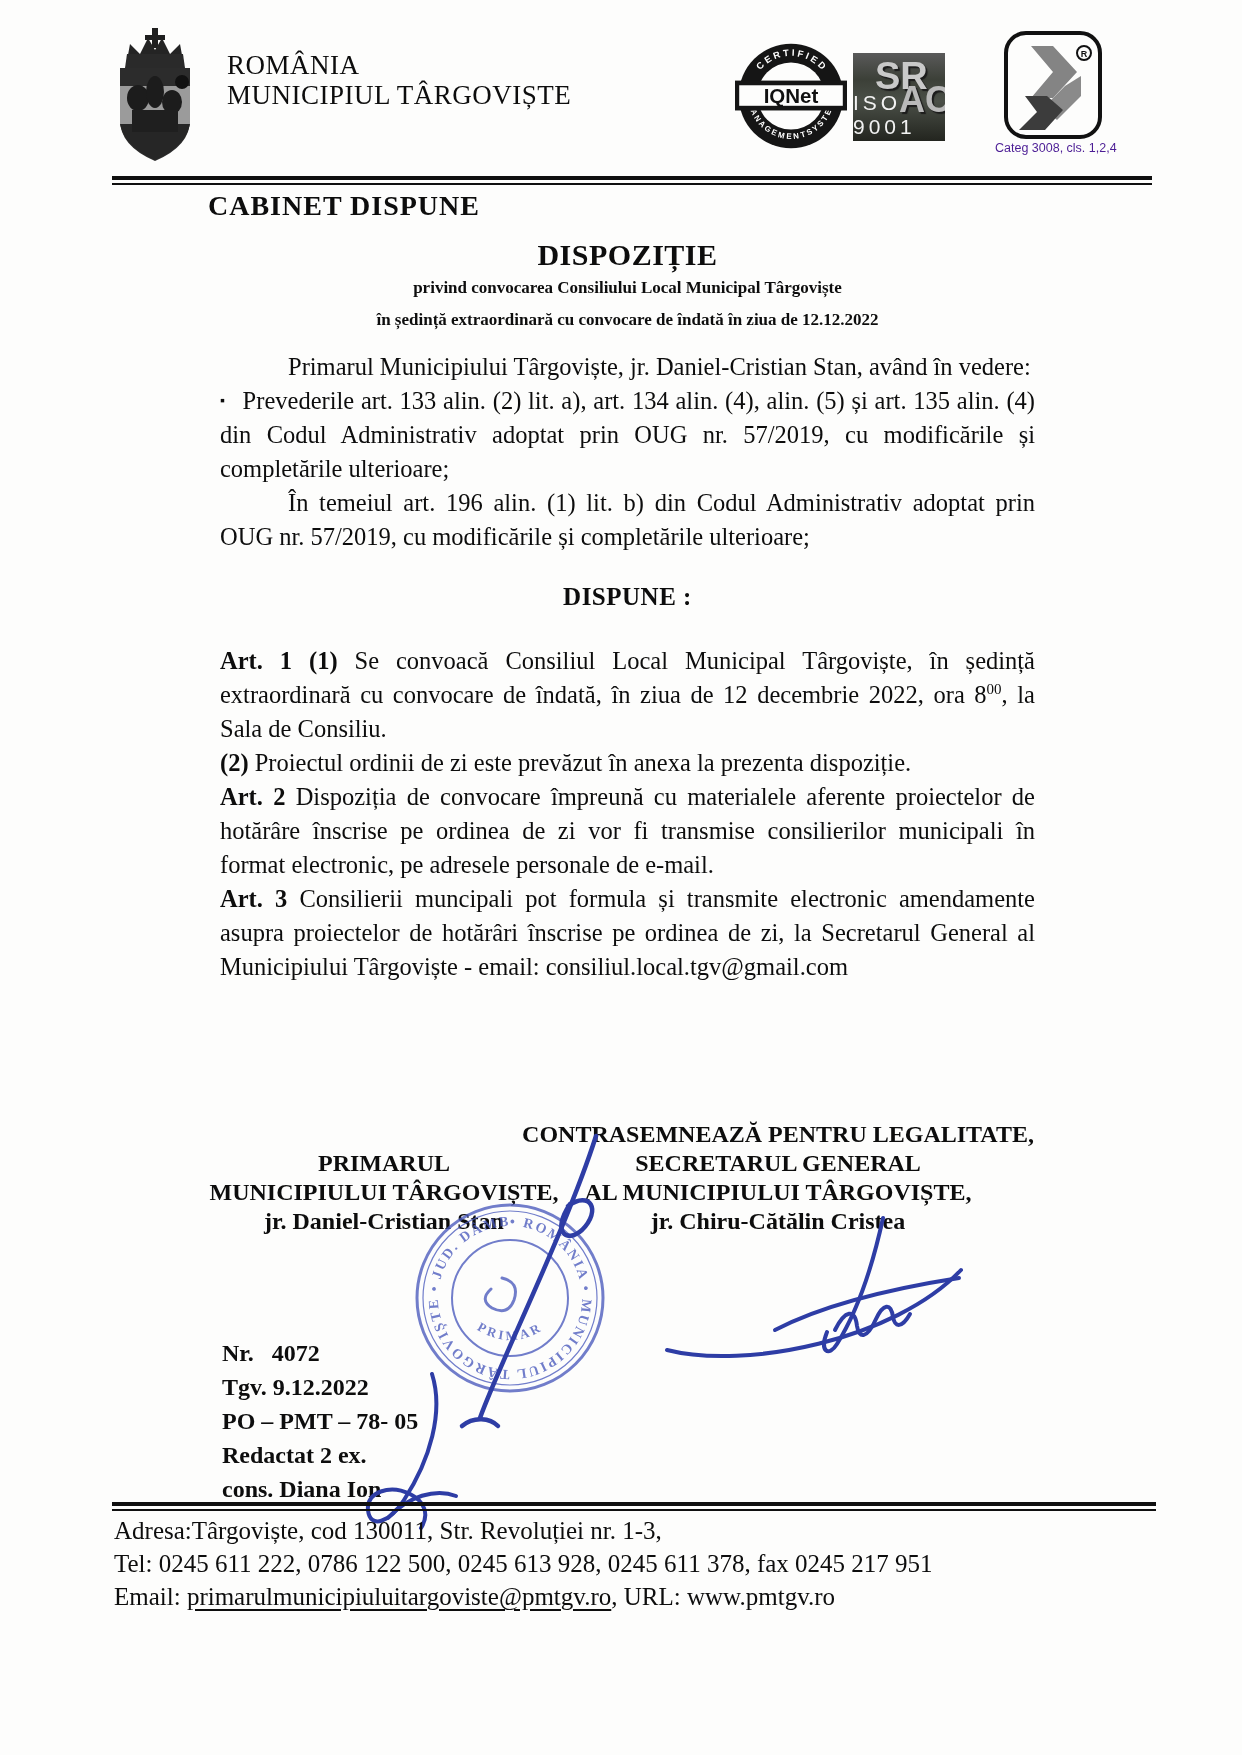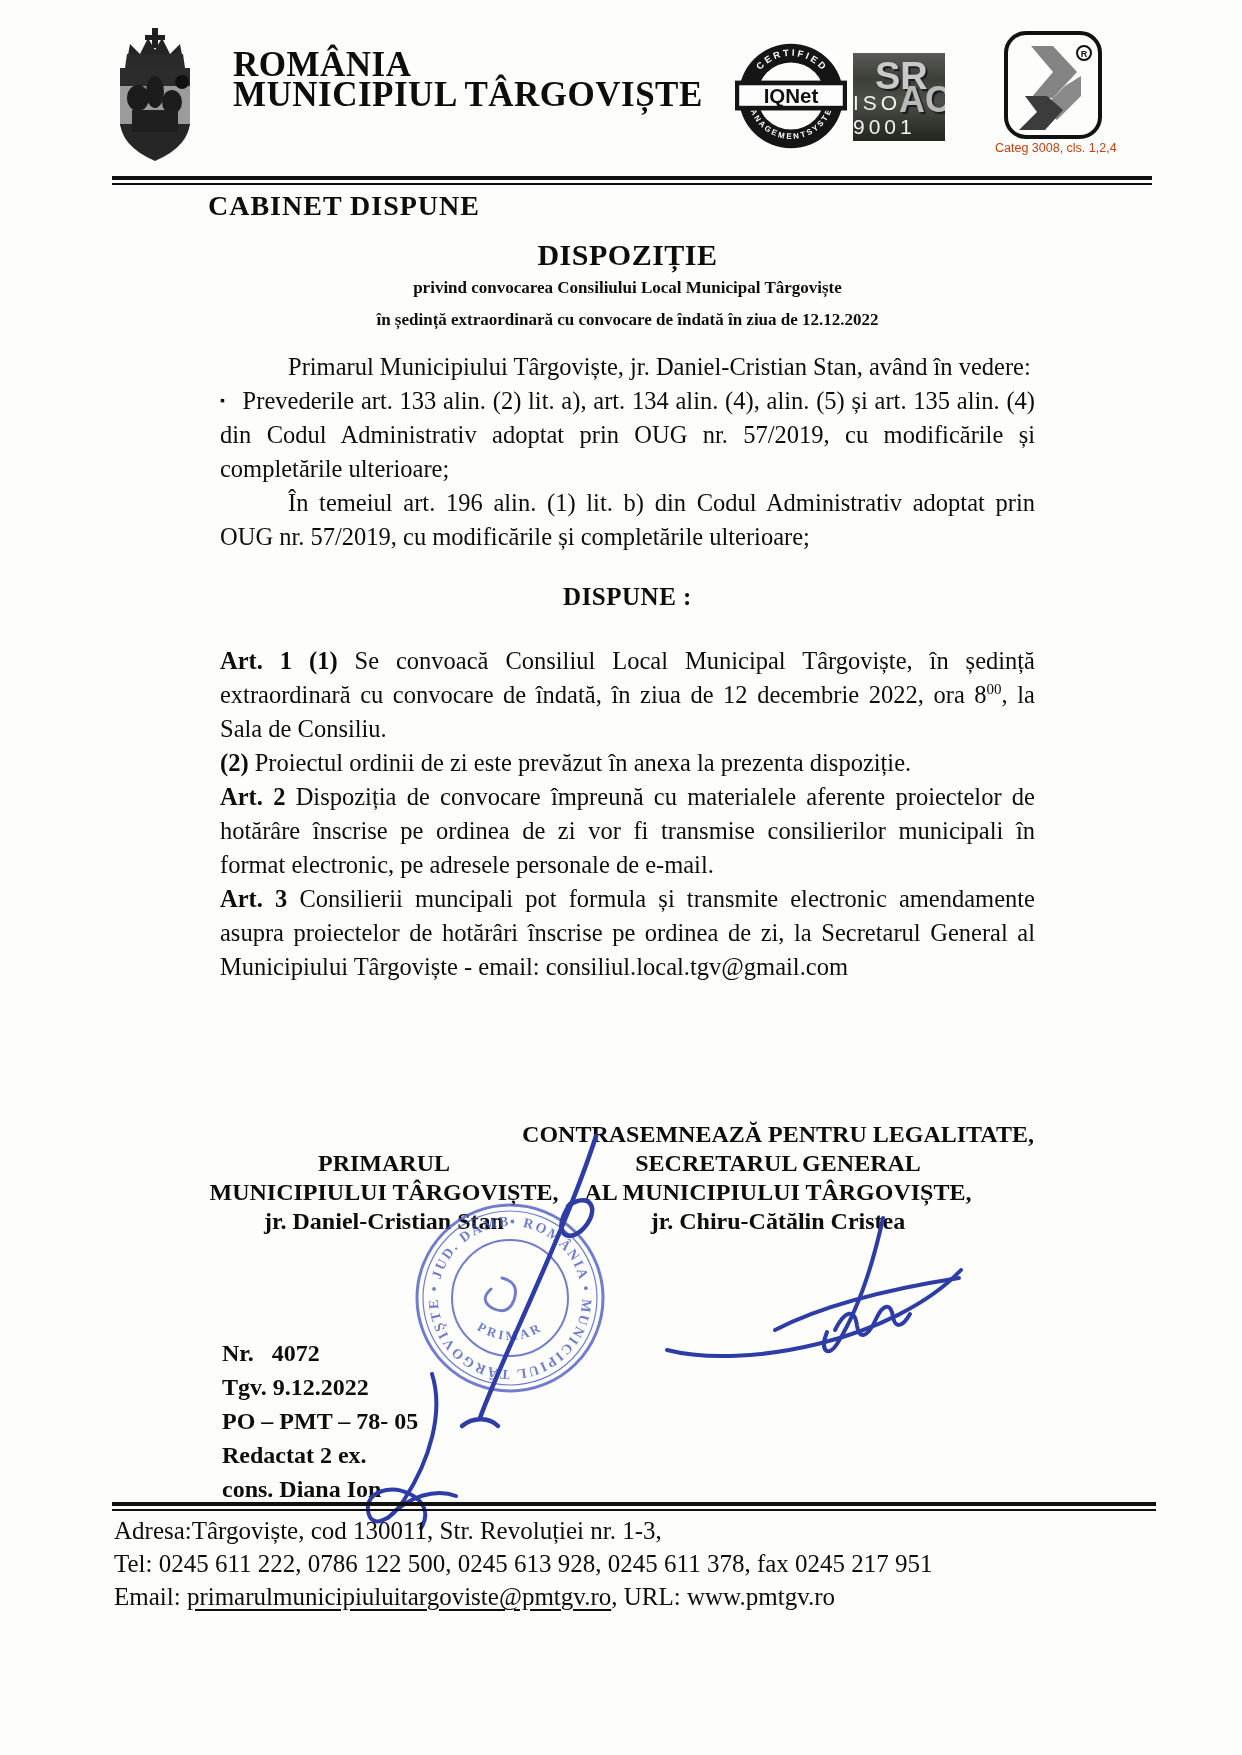--- a/index.html
+++ b/index.html
@@ -1,29 +1,29 @@
 <!DOCTYPE html>
 <html><head>
 <meta charset="utf-8">
 <style>
   html,body{margin:0;padding:0;}
   body{width:1242px;height:1755px;background:#f2f2f0;font-family:"Liberation Serif","DejaVu Serif",serif;}
   #page{position:relative;width:1242px;height:1755px;background:#fdfdfc;color:#0d0d0d;overflow:hidden;}
   .abs{position:absolute;}
 
   
-  .org-block{left:233px;top:50px;font-weight:bold;font-size:35px;line-height:30px;letter-spacing:.5px;white-space:nowrap;}
+  .org-block{left:227px;top:50px;font-weight:normal;font-size:27px;line-height:30px;letter-spacing:.5px;white-space:nowrap;}
   .rule-double{height:3px;border-top:4px solid #101010;border-bottom:2px solid #101010;}
   .cabinet{left:208px;top:190px;font-weight:bold;font-size:28px;letter-spacing:1px;white-space:nowrap;}
 
   .srac-box{left:853px;top:53px;width:92px;height:88px;background:linear-gradient(180deg,#5a5a5a 0%,#3c4038 30%,#4a4f47 55%,#23251f 100%);overflow:hidden;}
   .srac-sr{position:absolute;left:22px;top:2px;font-weight:bold;font-size:38px;color:#c9c9c9;text-shadow:2px 2px 1px #1c1c1c;font-family:"Liberation Sans",sans-serif;}
   .srac-ac{position:absolute;left:46px;top:26px;font-weight:bold;font-size:36px;color:#b9b9b9;text-shadow:2px 2px 1px #1c1c1c;font-family:"Liberation Sans",sans-serif;}
   .srac-iso{position:absolute;left:0;bottom:2px;width:100%;color:#f2f2f2;font-size:21px;letter-spacing:4px;font-family:"Liberation Sans",sans-serif;}
-  .categ{left:995px;top:141px;width:118px;text-align:center;font-size:12.5px;color:#c2410c;white-space:nowrap;font-family:"Liberation Sans",sans-serif;}
+  .categ{left:995px;top:141px;width:118px;text-align:center;font-size:12.5px;color:#4c1d95;white-space:nowrap;font-family:"Liberation Sans",sans-serif;}
 
   
   .title-block{left:220px;top:238px;width:815px;text-align:center;font-weight:bold;}
   .title-main{font-size:30px;line-height:34px;letter-spacing:.5px;}
   .title-sub{font-size:17px;line-height:32px;}
 
   
   .doc-body{left:220px;top:350px;width:815px;font-size:24.5px;line-height:34px;}
   .para{margin:0;text-align:justify;}
   .para.indent{text-indent:68px;}

